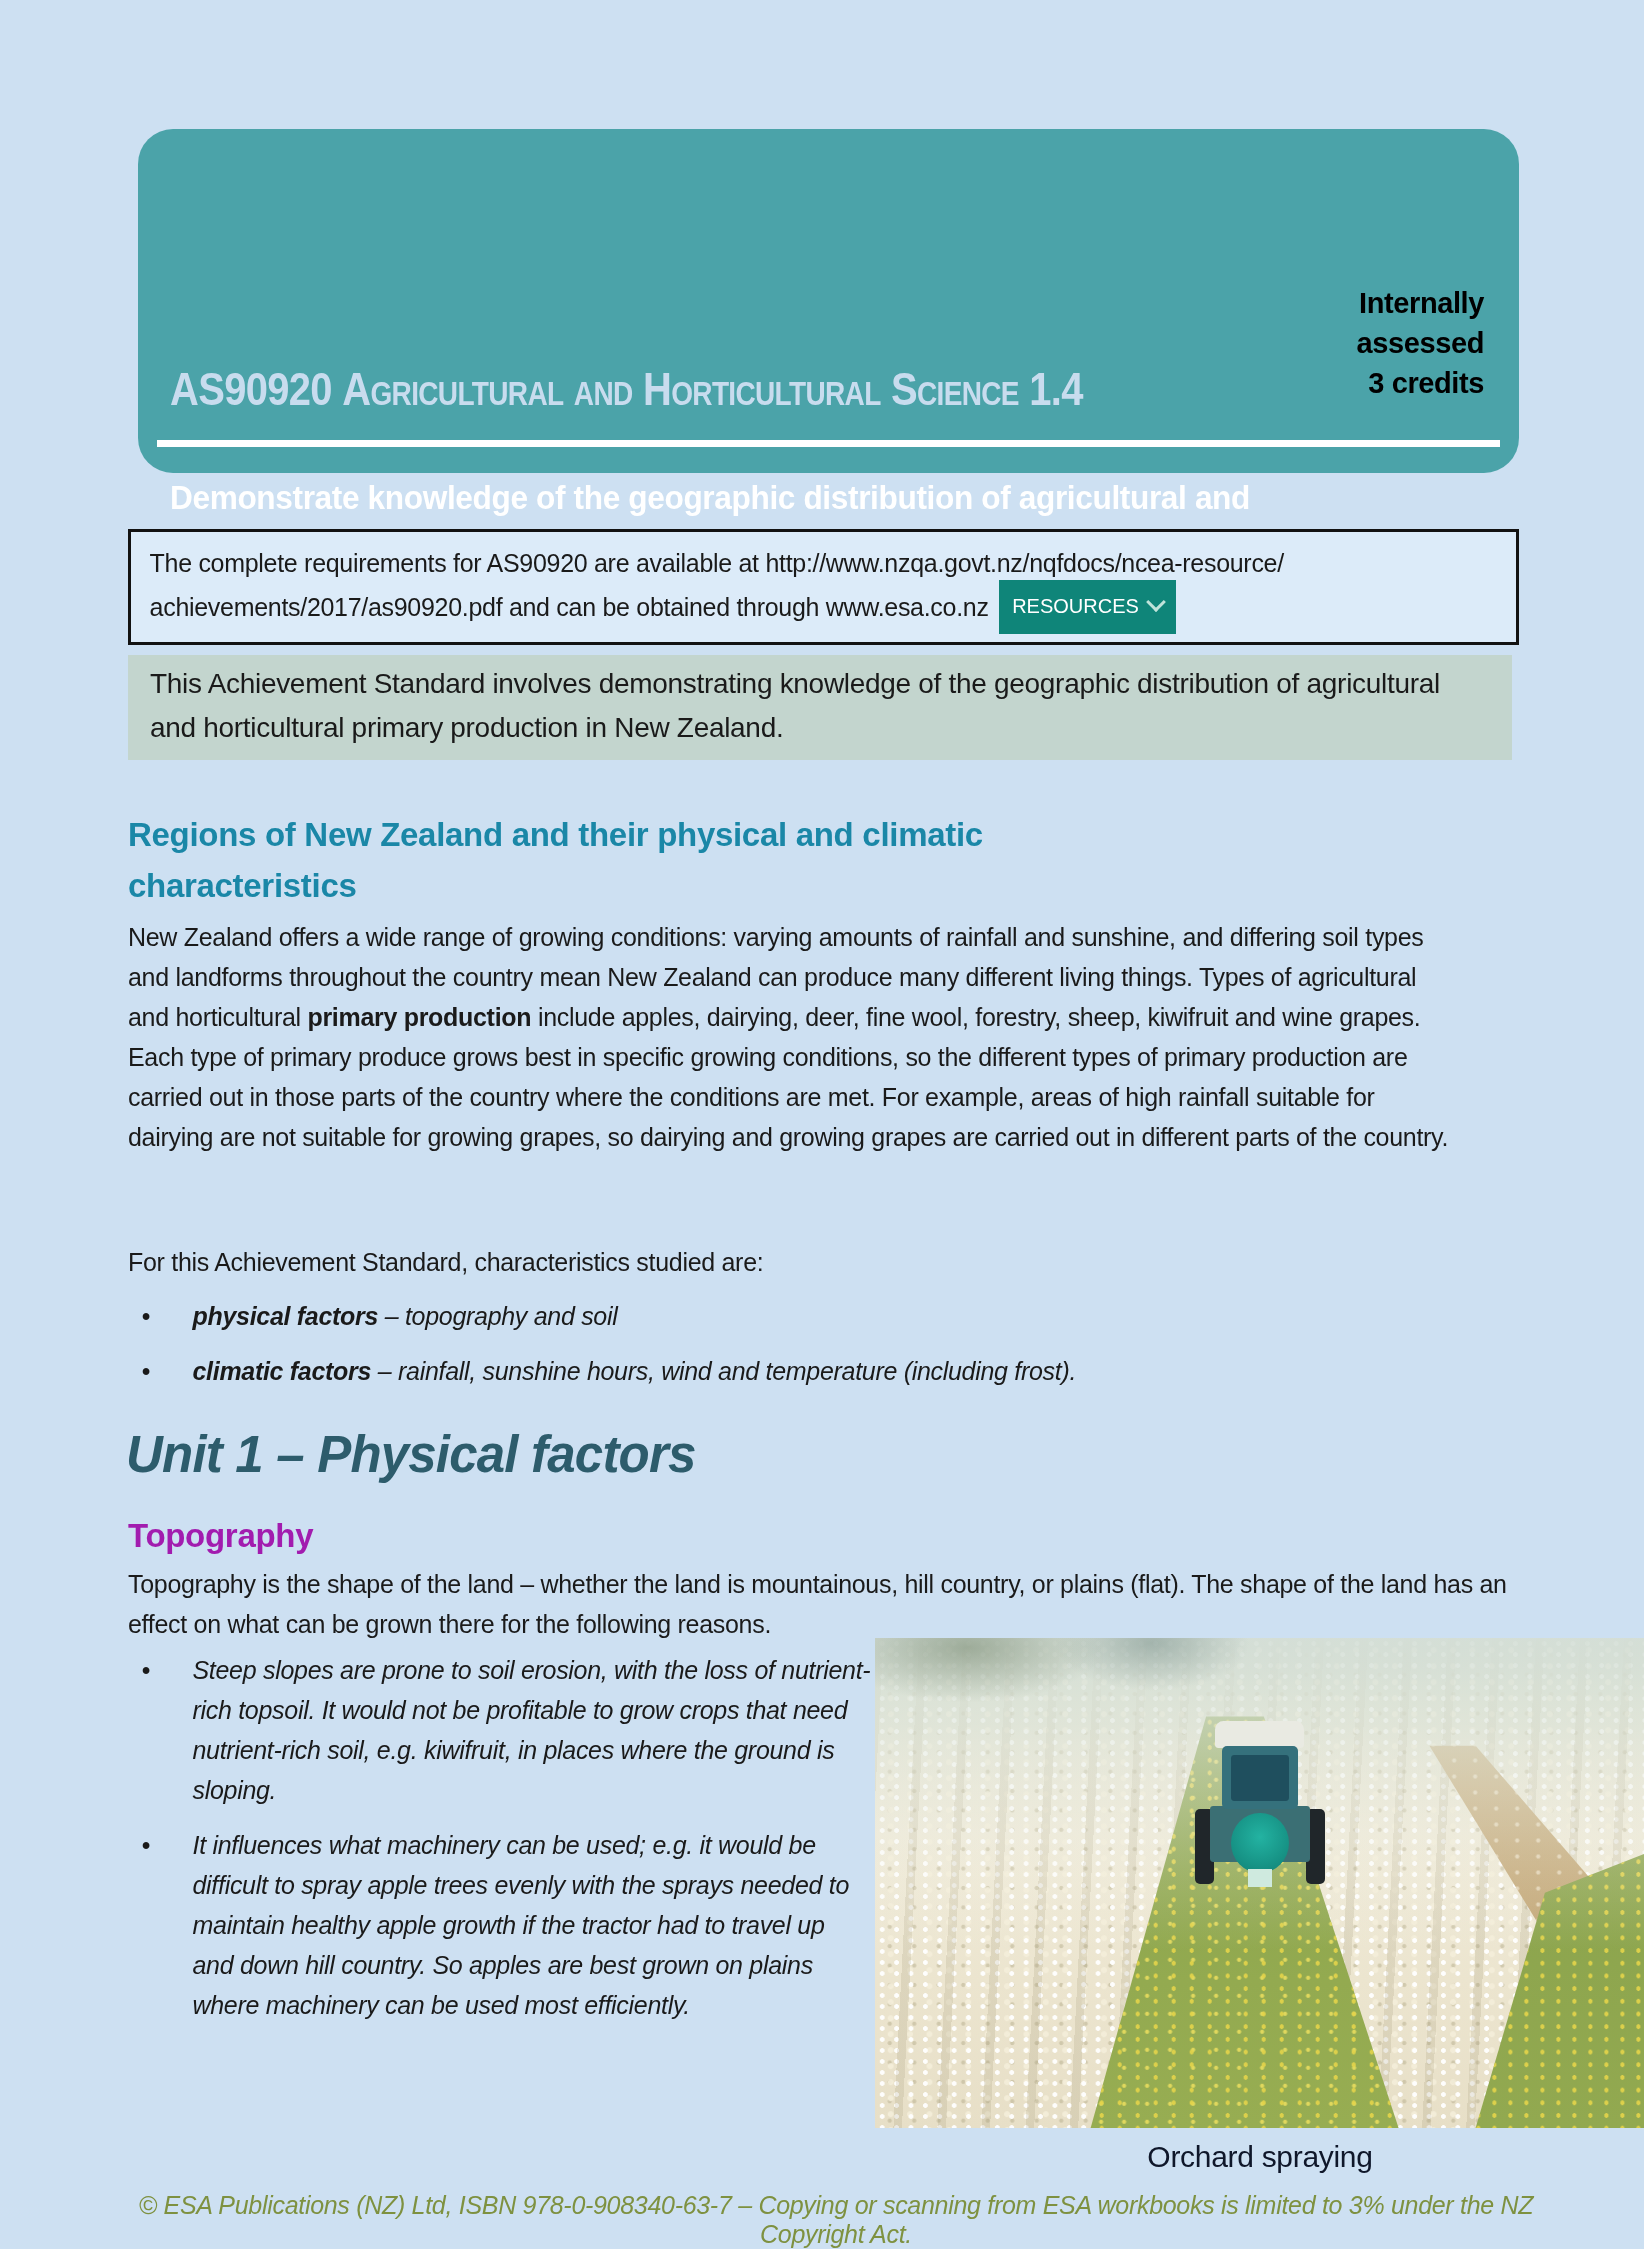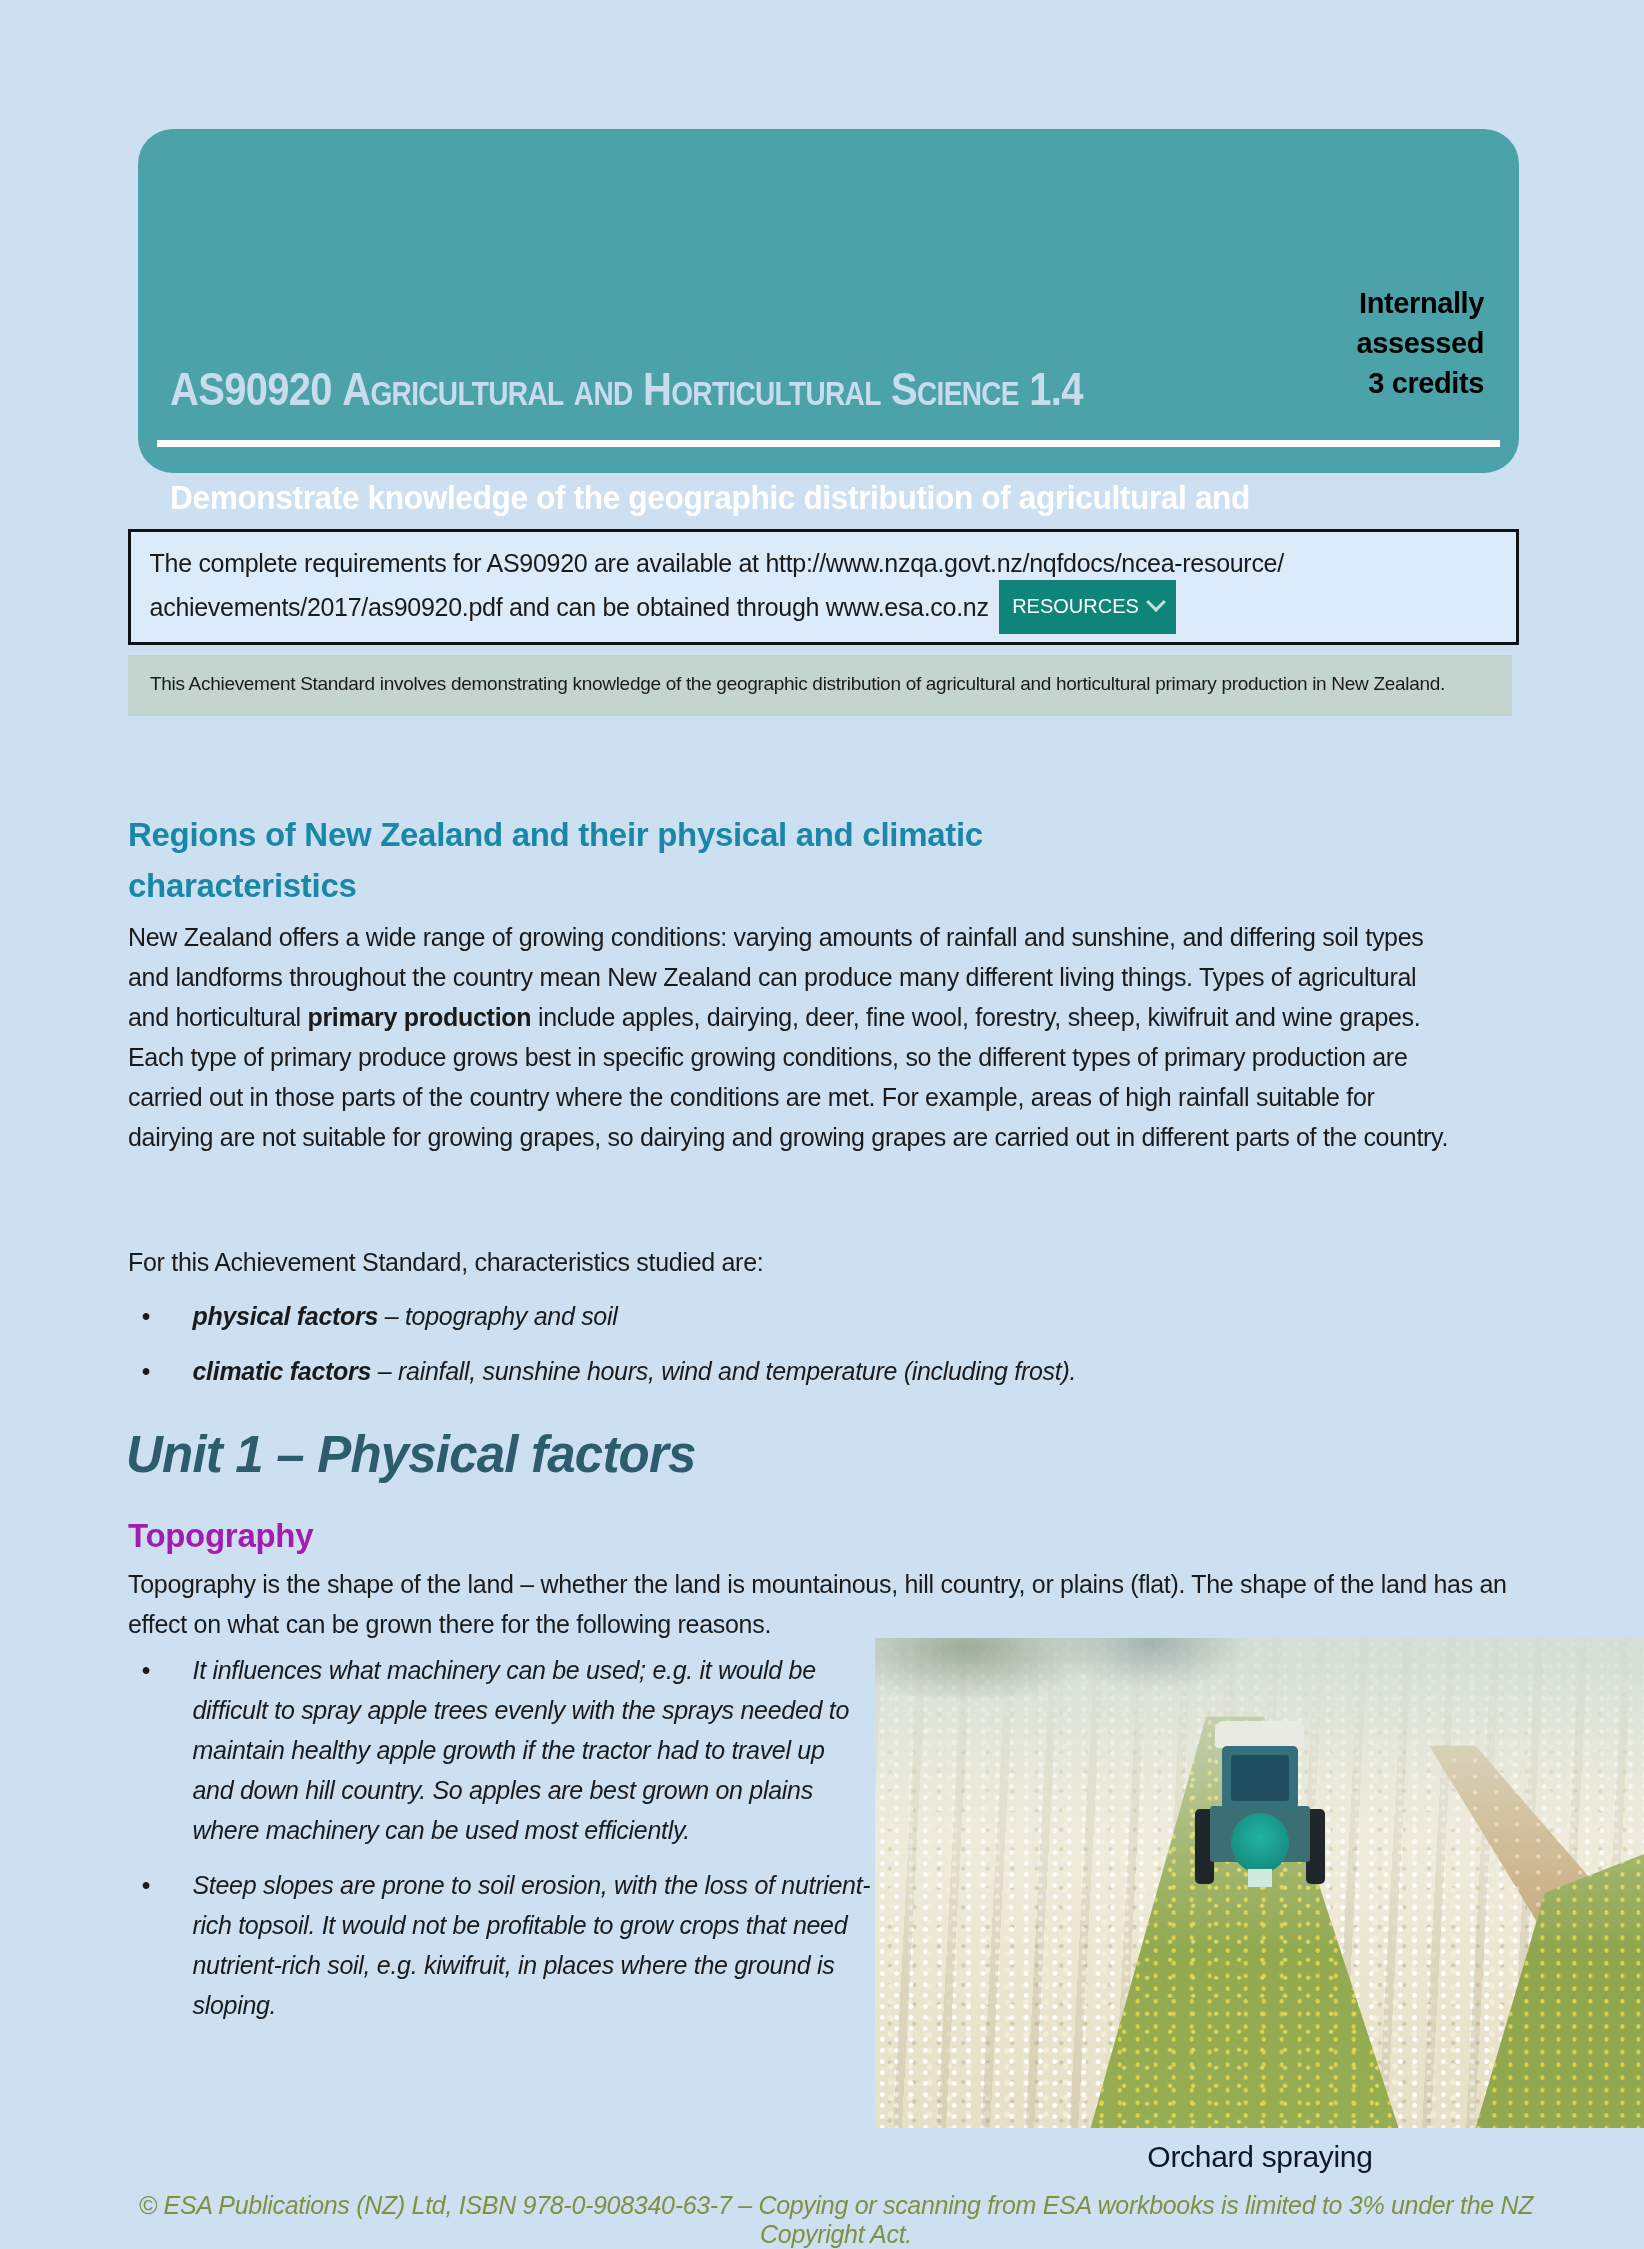--- a/index.html
+++ b/index.html
@@ -51,21 +51,21 @@
   .chev {
     display:inline-block; width:11px; height:11px; margin-left:10px; margin-top:-6.8px;
     border-right:3.4px solid #bfe3da; border-bottom:3.4px solid #bfe3da;
     transform:rotate(45deg);
   }
 
   
   .std-box {
     position:absolute; left:128px; top:655px; width:1384px; box-sizing:border-box;
     background:#c3d5ce; padding:6.8px 22px 10px 22px;
-    font-size:19px; line-height:44px;
+    font-size:28px; line-height:44px;
   }
   .std-box p { margin:0; }
 
   
   .regions-h {
     position:absolute; left:128px; top:809px; width:972px; margin:0;
     color:#1a87a7; font-weight:bold; font-size:33px; line-height:51px;
   }
   .para1 {
     position:absolute; left:128px; top:917px; width:1335px; margin:0;
@@ -206,25 +206,25 @@
       </li>
   </ul>
 
   <h2 class="unit-h">Unit 1 – Physical factors</h2>
   <h3 class="topo-h">Topography</h3>
   <p class="topo-intro">Topography is the shape of the land – whether the land is mountainous, hill country, or plains (flat). The shape of the land has an effect on what can be grown there for the following reasons.</p>
 
   <ul class="blist blist2">
     <li>
         <span class="dot"></span>
+        <span class="btxt">Steep slopes are prone to soil erosion, with the loss of nutrient-rich topsoil. It would not be profitable to grow crops that need nutrient-rich soil, e.g. kiwifruit, in places where the ground is sloping.</span>
+      </li>
+    <li>
+        <span class="dot"></span>
         <span class="btxt">It influences what machinery can be used; e.g. it would be difficult to spray apple trees evenly with the sprays needed to maintain healthy apple growth if the tractor had to travel up and down hill country. So apples are best grown on plains where machinery can be used most efficiently.</span>
-      </li>
-    <li>
-        <span class="dot"></span>
-        <span class="btxt">Steep slopes are prone to soil erosion, with the loss of nutrient-rich topsoil. It would not be profitable to grow crops that need nutrient-rich soil, e.g. kiwifruit, in places where the ground is sloping.</span>
       </li>
   </ul>
 
   <div class="photo">
     <div class="ph-rows"></div>
     <div class="ph-dirt"></div>
     <div class="ph-path"></div>
     <div class="ph-green2"></div>
     <div class="ph-mist"></div>
     <div class="tractor">

